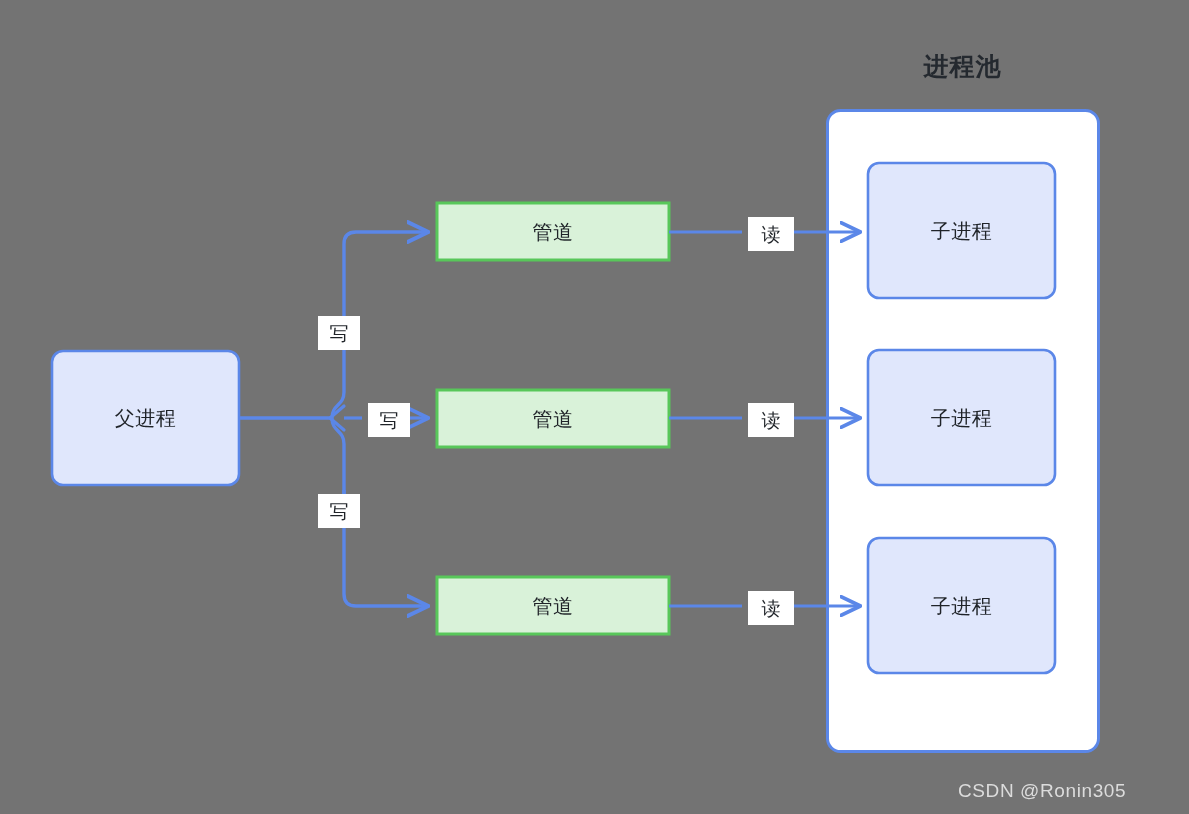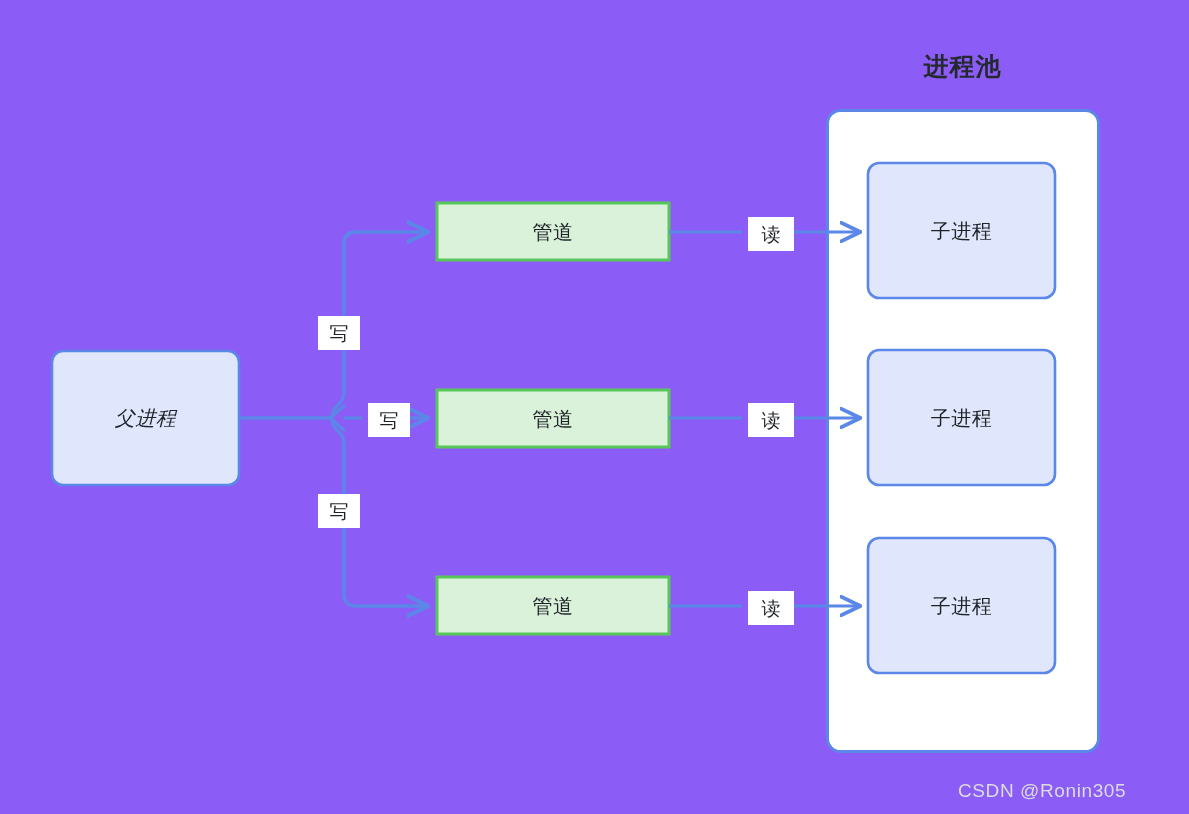--- a/index.html
+++ b/index.html
@@ -8,21 +8,21 @@
     padding: 0;
     background: #ffffff;
   }
   body {
     font-family: "Liberation Sans", "DejaVu Sans", sans-serif;
   }
   #canvas {
     position: relative;
     width: 1189px;
     height: 814px;
-    background: #8b5cf6;
+    background: #737373;
     overflow: hidden;
   }
   #diagram-svg {
     position: absolute;
     left: 0;
     top: 0;
     width: 1189px;
     height: 814px;
   }
 
@@ -125,21 +125,21 @@
     <rect x="437" y="577" width="232" height="57" fill="#d9f2d9" stroke="#58c75a" stroke-width="3"></rect>
 
     <path d="M 669 606 L 742 606" fill="none" stroke="#5b87e8" stroke-width="3.2"></path>
     <path d="M 790 606 L 860 606" fill="none" stroke="#5b87e8" stroke-width="3.2" marker-end="url(#arrow-blue)"></path>
 
     <rect x="868" y="538" width="187" height="135" rx="11" ry="11" fill="#e0e7fc" stroke="#5b87e8" stroke-width="2.6"></rect>
   </svg>
 
   <div class="pool-title" style="left:827px; top:46px; width:271px; height:40px;">进程池</div>
 
-  <div class="node-label" style="left:52px; top:351px; width:187px; height:134px;font-style:italic;">父进程</div>
+  <div class="node-label" style="left:52px; top:351px; width:187px; height:134px;">父进程</div>
 
   <div class="edge-label" style="left:318px; top:316px; width:32px; height:30px;">写</div>
   <div class="node-label" style="left:437px; top:203px; width:232px; height:57px;">管道</div>
   <div class="edge-label" style="left:748px; top:217px; width:36px; height:30px;">读</div>
   <div class="node-label" style="left:868px; top:163px; width:187px; height:135px;">子进程</div>
 
   <div class="edge-label" style="left:368px; top:403px; width:32px; height:30px;">写</div>
   <div class="node-label" style="left:437px; top:390px; width:232px; height:57px;">管道</div>
   <div class="edge-label" style="left:748px; top:403px; width:36px; height:30px;">读</div>
   <div class="node-label" style="left:868px; top:350px; width:187px; height:135px;">子进程</div>

